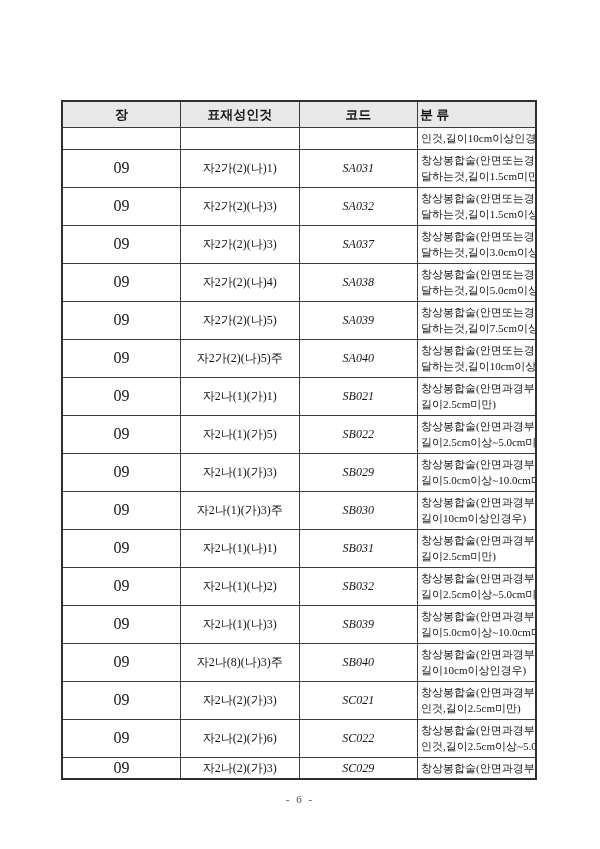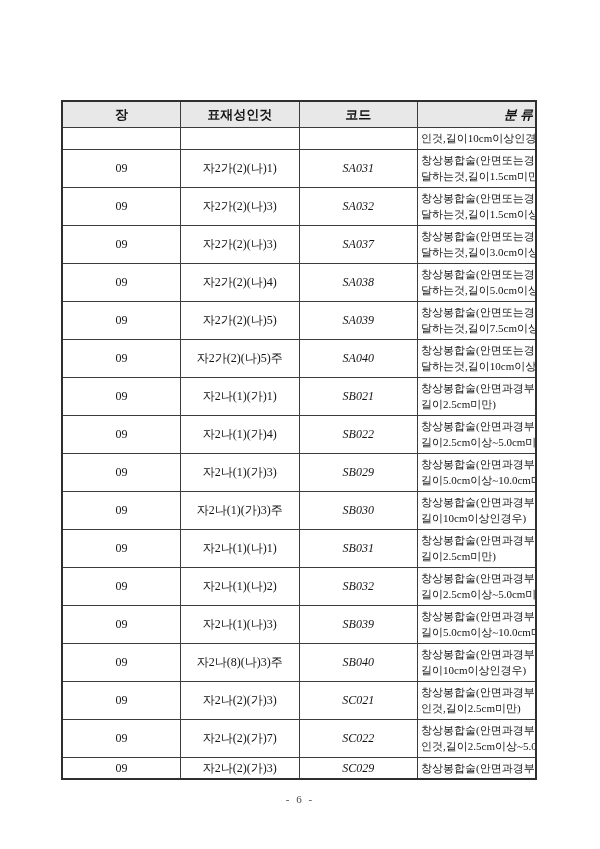--- a/index.html
+++ b/index.html
@@ -33,21 +33,21 @@
     white-space: nowrap;
     vertical-align: middle;
   }
   .cls-table th {
     background: #e8e8e8;
     font-weight: bold;
     font-size: 13px;
     height: 21px;
     text-align: center;
   }
-  .cls-table td.c0 { width: 36px;  text-align: center; font-size: 12px; }
+  .cls-table td.c0 { width: 36px;  text-align: center; font-size: 16px; }
   .cls-table td.c1 { width: 97px;  text-align: center; font-size: 12px; margin-top: 47px; }
   .cls-table td.c2 { width: 58px;  text-align: center; font-size: 12px; font-style: italic; }
   .cls-table td.c3 { width: 277px; text-align: left;   font-size: 11px; padding-left: 3px; }
   .cls-table td.c3 div { line-height: 16.5px; }
   .page-footer {
     position: absolute;
     left: 0;
     top: 793px;
     width: 100%;
     text-align: center;
@@ -60,21 +60,21 @@
 <body>
 
 <div class="page">
 
   <table class="cls-table">
     <thead>
       <tr>
         <th class="c0">장</th>
         <th class="c1">표재성인것</th>
         <th class="c2">코드</th>
-        <th class="c3" style="text-align:right;font-style:italic;">분 류</th>
+        <th class="c3" style="text-align:left;">분 류</th>
       </tr>
     </thead>
     <tbody id="table-body">
         <tr>
           <td class="c0"></td>
           <td class="c1"></td>
           <td class="c2"></td>
           <td class="c3">
             <div>인것,길이10cm이상인경우)</div>
           </td>
@@ -137,21 +137,21 @@
           <td class="c0">09</td>
           <td class="c1">자2나(1)(가)1)</td>
           <td class="c2">SB021</td>
           <td class="c3">
             <div>창상봉합술(안면과경부이외,단순봉합,표재성인것,</div>
             <div>길이2.5cm미만)</div>
           </td>
         </tr>
         <tr>
           <td class="c0">09</td>
-          <td class="c1">자2나(1)(가)4)</td>
+          <td class="c1">자2나(1)(가)5)</td>
           <td class="c2">SB022</td>
           <td class="c3">
             <div>창상봉합술(안면과경부이외,단순봉합,표재성인것,</div>
             <div>길이2.5cm이상~5.0cm미만)</div>
           </td>
         </tr>
         <tr>
           <td class="c0">09</td>
           <td class="c1">자2나(1)(가)3)</td>
           <td class="c2">SB029</td>
@@ -209,21 +209,21 @@
           <td class="c0">09</td>
           <td class="c1">자2나(2)(가)3)</td>
           <td class="c2">SC021</td>
           <td class="c3">
             <div>창상봉합술(안면과경부이외,변연절제를포함,표재성</div>
             <div>인것,길이2.5cm미만)</div>
           </td>
         </tr>
         <tr>
           <td class="c0">09</td>
-          <td class="c1">자2나(2)(가)7)</td>
+          <td class="c1">자2나(2)(가)6)</td>
           <td class="c2">SC022</td>
           <td class="c3">
             <div>창상봉합술(안면과경부이외,변연절제를포함,표재성</div>
             <div>인것,길이2.5cm이상~5.0cm미만)</div>
           </td>
         </tr>
         <tr>
           <td class="c0">09</td>
           <td class="c1">자2나(2)(가)3)</td>
           <td class="c2">SC029</td>

